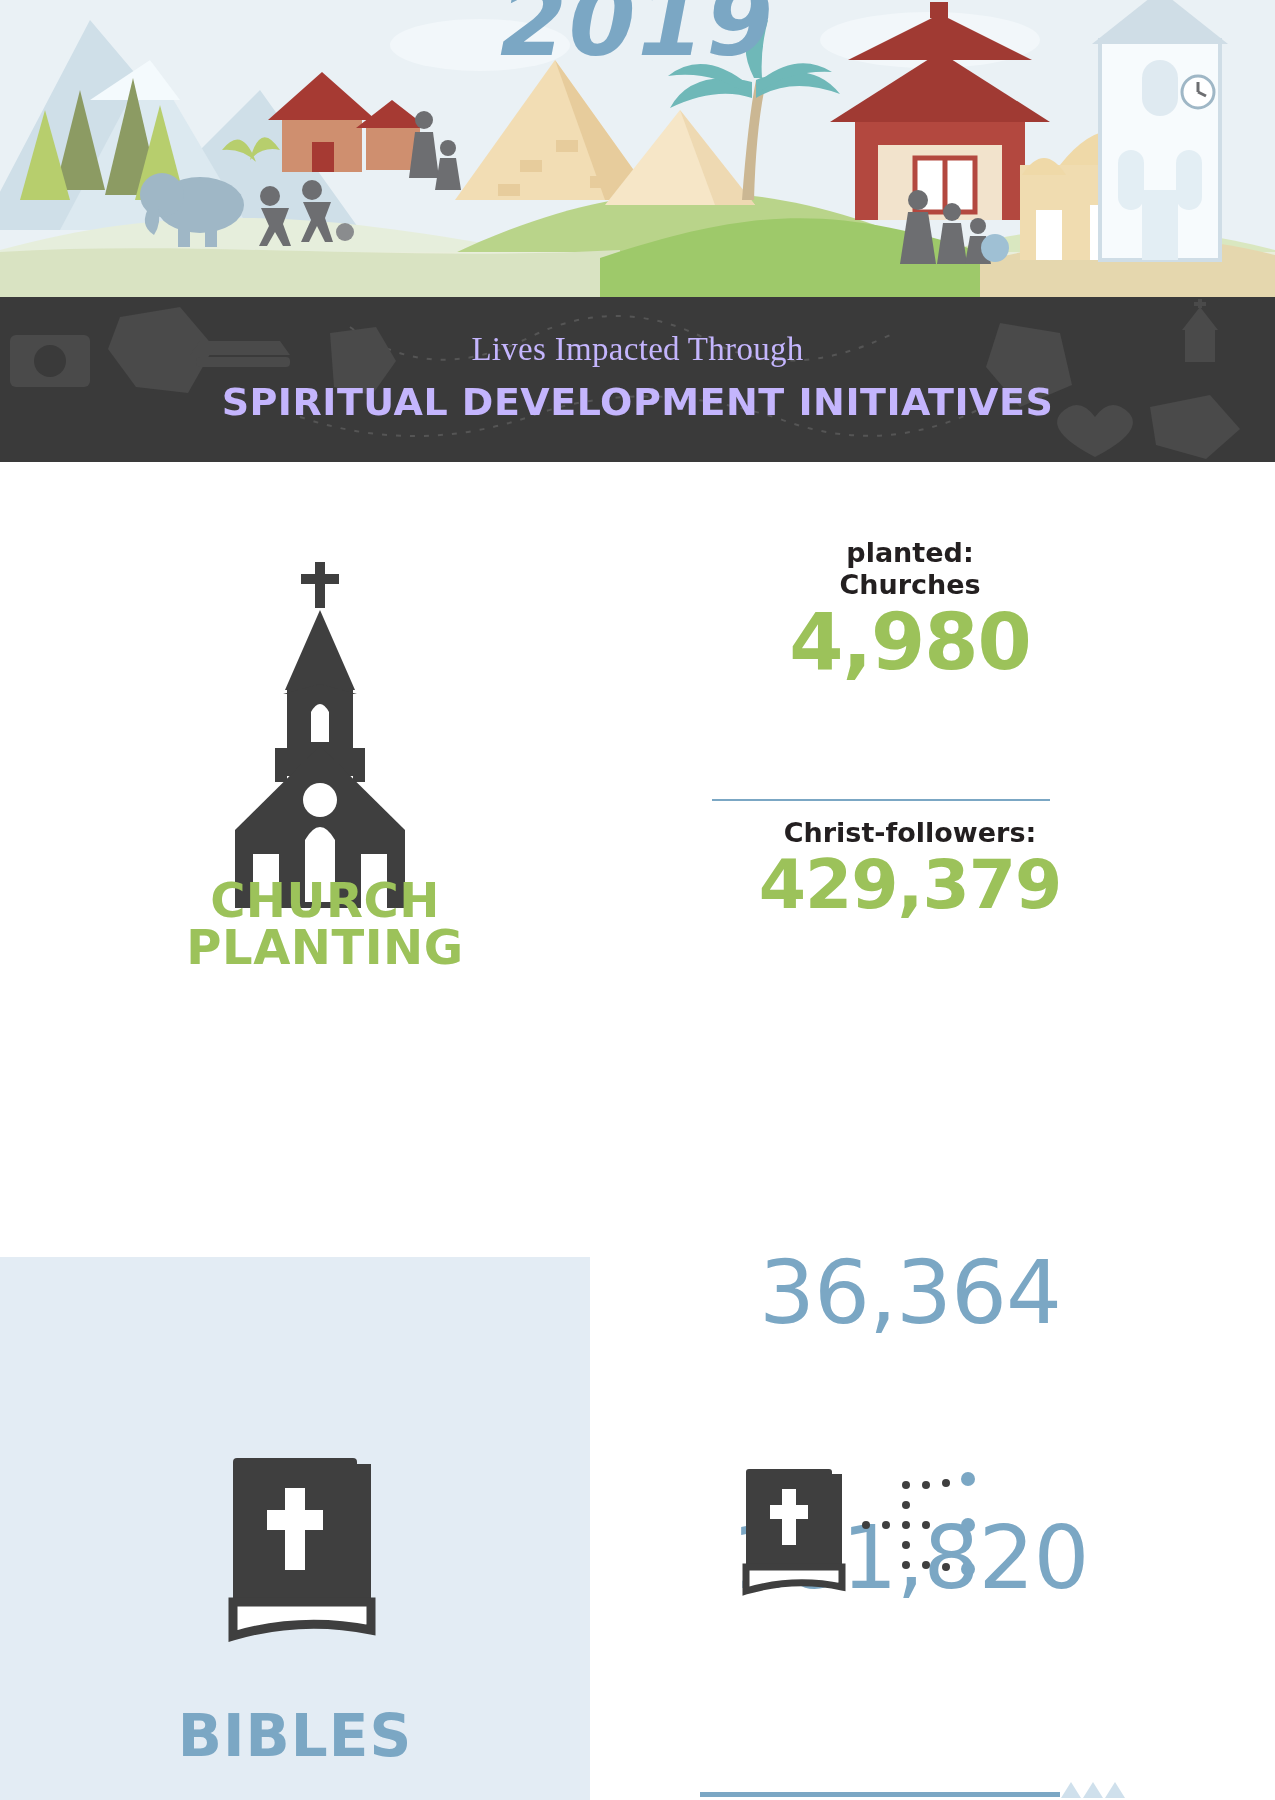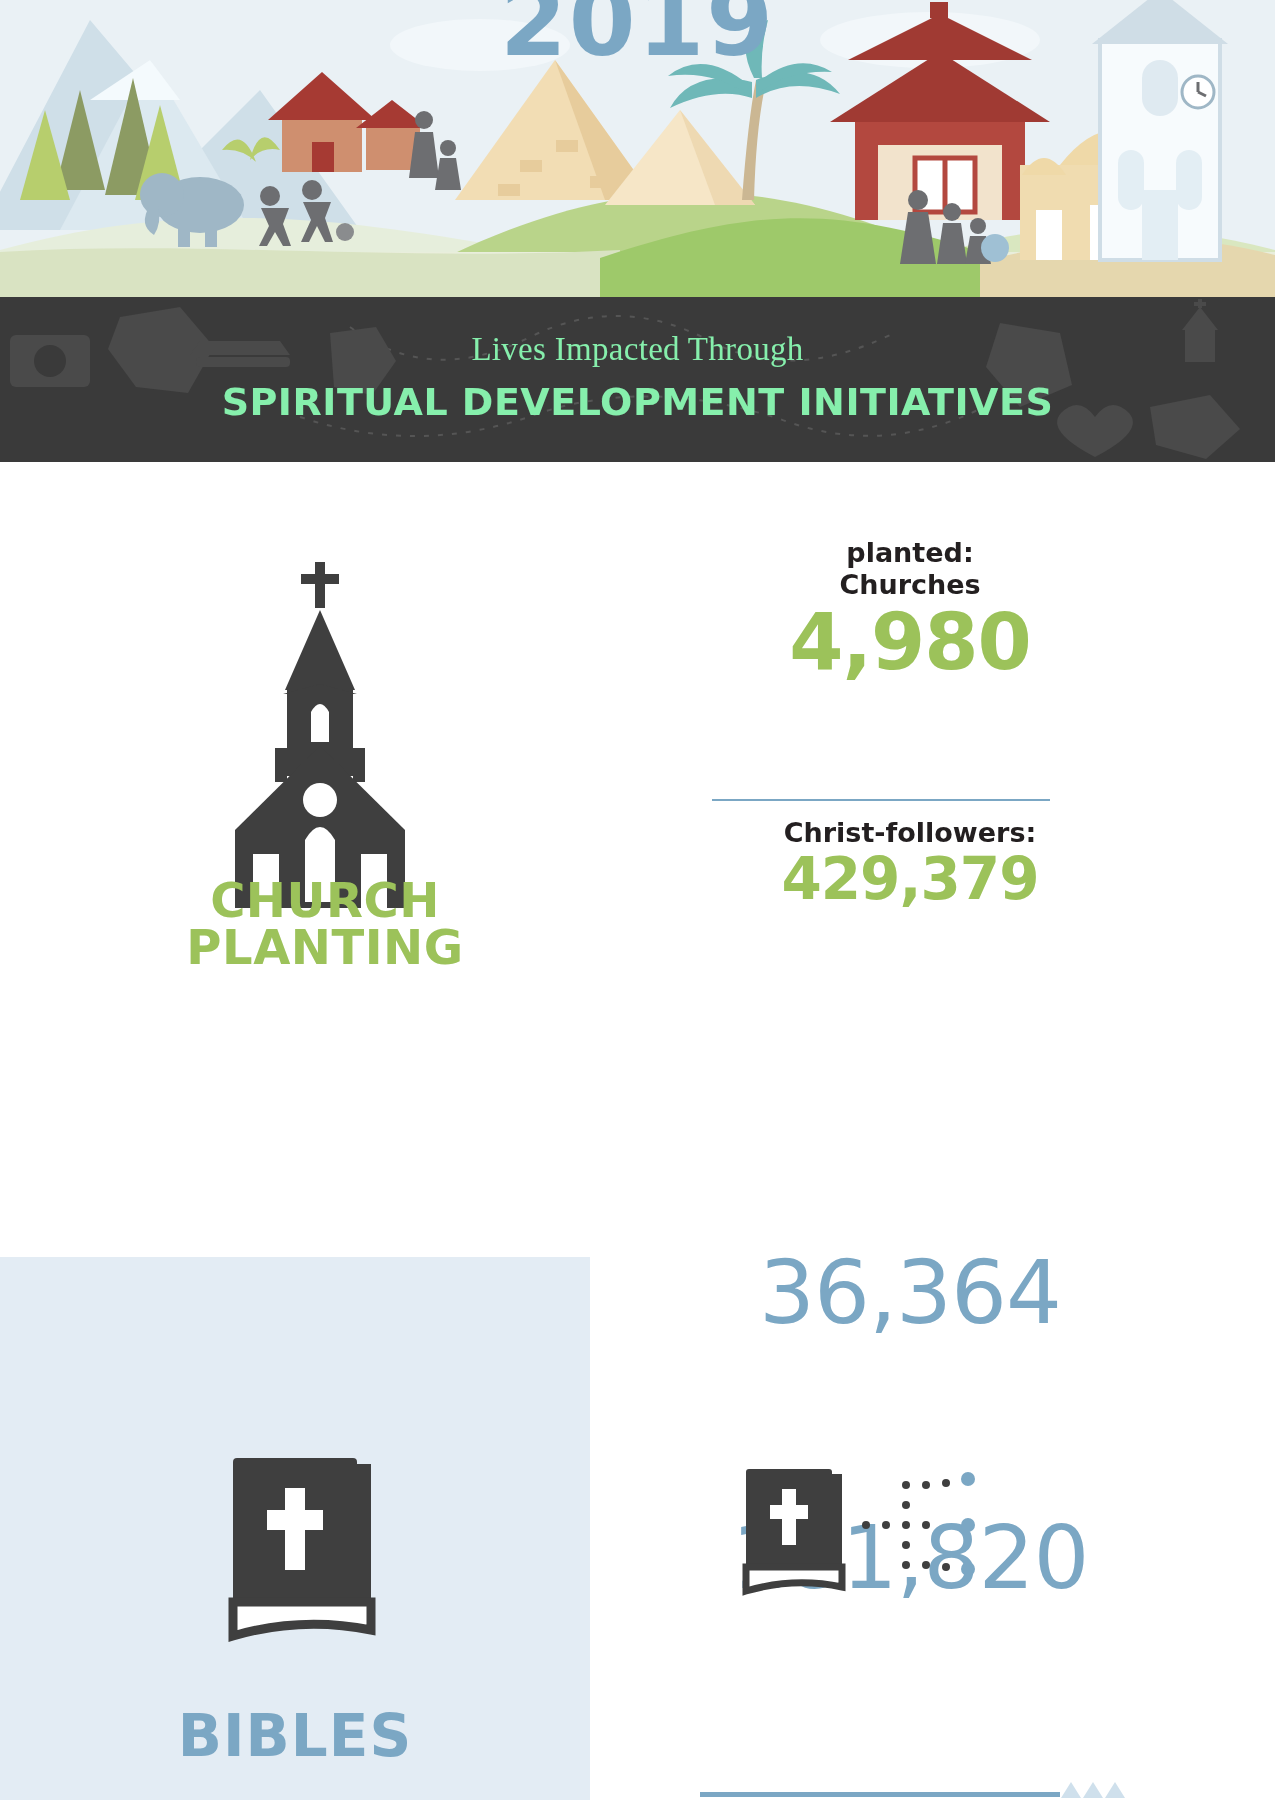--- a/index.html
+++ b/index.html
@@ -16,20 +16,21 @@
   }
 
   
   .hero {
     position: absolute;
     left: 0; top: 0;
     width: 1275px;
     height: 300px;
     overflow: hidden;
     background: #0c4a6e;
+    font-style: italic;
   }
   .hero svg { display: block; }
   .hero-year {
     position: absolute;
     left: 0; top: -34px;
     width: 1275px;
     text-align: center;
     font-family: "DejaVu Sans", sans-serif;
     font-weight: bold;
     font-size: 96px;
@@ -44,21 +45,21 @@
     width: 1275px;
     height: 165px;
     background: #3a3a3a;
     overflow: hidden;
   }
   .banner-bg { position: absolute; left:0; top:0; }
   .banner-text {
     position: relative;
     z-index: 2;
     text-align: center;
-    color: #86efac;
+    color: #c4b5fd;
   }
   .banner-line1 {
     font-family: "Liberation Serif", serif;
     font-size: 33px;
     padding-top: 34px;
     letter-spacing: 0.3px;
   }
   .banner-line2 {
     font-family: "DejaVu Sans", sans-serif;
     font-weight: bold;
@@ -388,21 +389,21 @@
   <div class="stat-block" style="top:75px;">
     <div class="stat-caption">planted:</div>
     <div class="stat-caption">Churches</div>
     <div class="stat-value-green">4,980</div>
   </div>
 
   <div class="stat-divider"></div>
 
   <div class="stat-block" style="top:355px;">
     <div class="stat-caption">Christ-followers:</div>
-    <div class="stat-value-green" style="font-size:58px;text-align:center;">429,379</div>
+    <div class="stat-value-green" style="font-size:68px;text-align:center;">429,379</div>
   </div>
 </div>
 
 <div class="sec-bibles">
   <div class="bible-panel"></div>
 
   <div class="bible-icon">
     <svg width="165" height="200" viewBox="0 0 165 200">
       <rect x="8" y="6" width="124" height="160" rx="4" fill="#3f3f3f"></rect>
       <rect x="132" y="12" width="14" height="150" fill="#3f3f3f"></rect>

